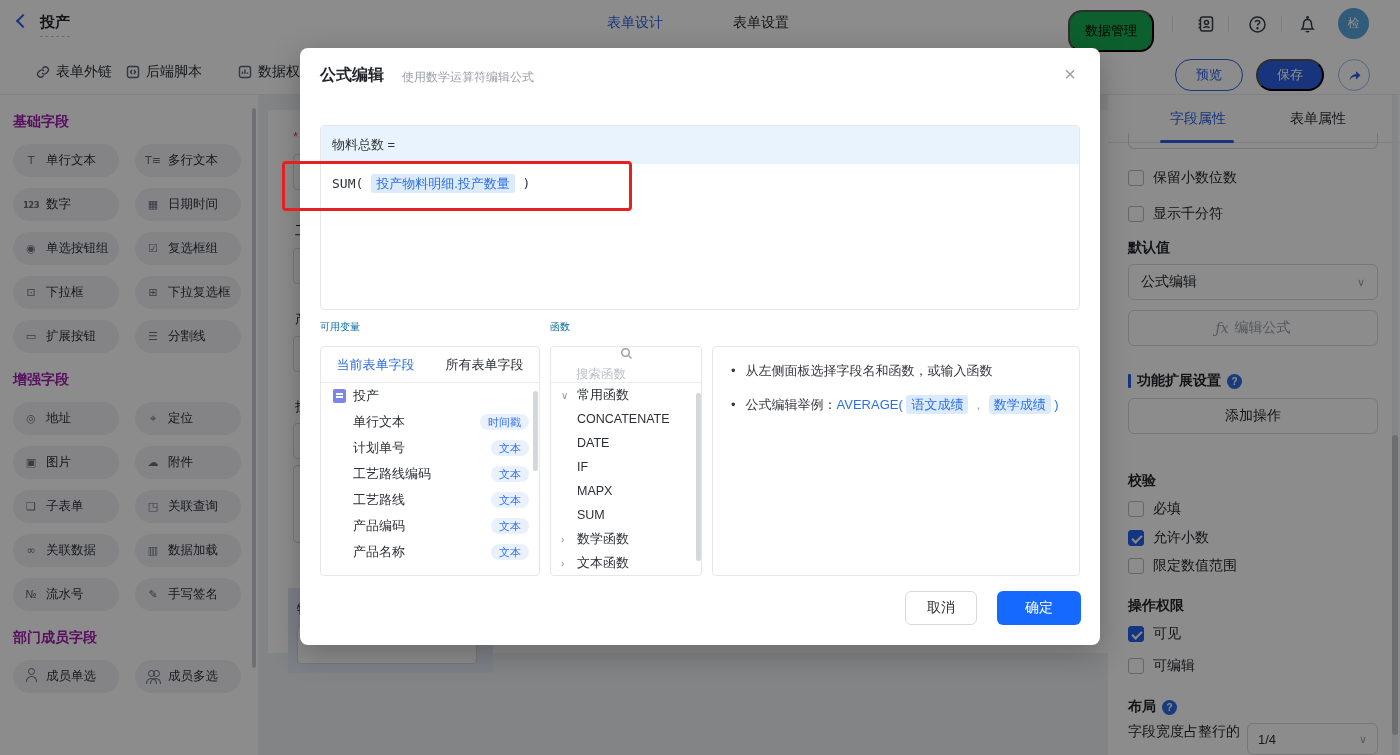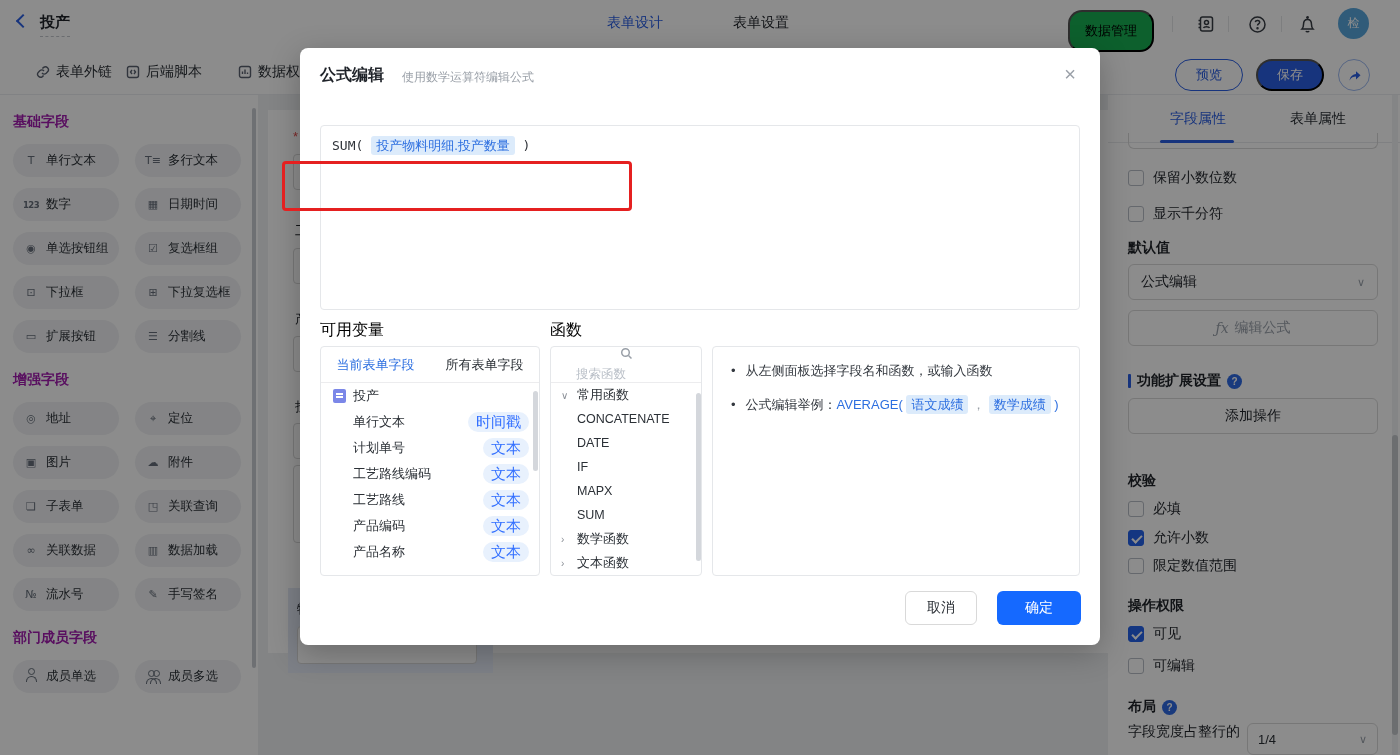--- a/index.html
+++ b/index.html
@@ -82,31 +82,31 @@
   
   .overlay { left:0; top:0; width:1400px; height:755px; background:rgba(0,0,0,0.45); z-index:10; }
   .modal { left:300px; top:48px; width:800px; height:597px; background:#fff; border-radius:8px; box-shadow:0 8px 30px rgba(0,0,0,0.25); z-index:20; }
   .m-title { position:absolute; left:20px; top:17px; font-size:16px; font-weight:bold; color:#1f2329; }
   .m-sub { position:absolute; left:102px; top:21px; font-size:12px; color:#9aa0a8; }
   .m-close { position:absolute; left:756px; top:12px; width:28px; height:28px; font-size:20px; color:#9aa0a8; display:flex; align-items:center; justify-content:center; background:none; border:none; }
   .formula-box { position:absolute; left:20px; top:77px; width:760px; height:185px; border:1px solid #e5e7ea; border-radius:4px; overflow:hidden; }
   .formula-head { height:38px; background:#e8f3fd; display:flex; align-items:center; padding:0 11px; font-size:13px; color:#30343a; }
   .formula-body { padding:11px; font-family:"DejaVu Sans Mono",monospace; font-size:13px; color:#30343a; }
   .token { background:#dcebfb; color:#2d6fe0; padding:2px 5px; border-radius:3px; font-family:"Liberation Sans","DejaVu Sans",sans-serif; }
-  .sect-label { position:absolute; font-size:16px; color:#000000; }
+  .sect-label { position:absolute; font-size:10px; color:#0369a1; }
   .vars-panel { position:absolute; left:20px; top:298px; width:220px; height:230px; border:1px solid #e5e7ea; border-radius:4px; overflow:hidden; }
   .vars-tabs { height:36px; border-bottom:1px solid #ececee; display:flex; }
   .vars-tab { flex:1; display:flex; align-items:center; justify-content:center; font-size:13px; color:#2b3036; }
   .vars-tab.active { color:#2d6fe0; }
   .tree-row { height:26px; display:flex; align-items:center; font-size:13px; color:#2b3036; padding-right:10px; }
   .tree-root { padding-left:12px; gap:7px; }
   .doc-ic { width:13px; height:14px; background:#7b87e8; border-radius:2px; position:relative; flex:none; }
   .doc-ic::after { content:""; position:absolute; left:3px; top:4px; width:7px; height:1.6px; background:#fff; box-shadow:0 3px 0 #fff; }
   .tree-field { padding-left:32px; }
-  .badge { margin-left:auto; font-size:15px; color:#3370ff; background:#e8f1fd; border-radius:10px; padding:2px 8px; line-height:1.1;text-align:right; }
+  .badge { margin-left:auto; font-size:11px; color:#3370ff; background:#e8f1fd; border-radius:10px; padding:2px 8px; line-height:1.1;text-align:right; }
   .v-thumb { position:absolute; left:212px; top:44px; width:5px; height:80px; border-radius:3px; background:#d4d7dc; }
   .func-panel { position:absolute; left:250px; top:298px; width:152px; height:230px; border:1px solid #e5e7ea; border-radius:4px; overflow:hidden; }
   .func-search { height:36px; border-bottom:1px solid #ececee; display:flex; align-items:center; gap:7px; padding:0 10px;flex-direction:column; }
   .func-search input { border:none; outline:none; width:100px; font-size:12.5px; color:#2b3036; font-family:inherit; }
   .func-search input::placeholder { color:#b9bfc7; }
   .fn-group { height:24px; display:flex; align-items:center; gap:6px; padding-left:10px; font-size:13px; color:#2b3036; }
   .fn-group .caret { color:#8b9097; font-size:10px; width:10px; }
   .fn-item { height:24px; display:flex; align-items:center; padding-left:26px; font-size:12.5px; color:#2b3036; }
   .f-thumb { position:absolute; left:145px; top:46px; width:5px; height:168px; border-radius:3px; background:#d4d7dc; }
   .help-panel { position:absolute; left:412px; top:298px; width:368px; height:230px; border:1px solid #e5e7ea; border-radius:4px; padding:14px 18px; }
@@ -390,20 +390,21 @@
 </div>
 
 <div class="abs overlay"></div>
 
 <div class="abs modal">
   <span class="m-title">公式编辑</span>
   <span class="m-sub">使用数学运算符编辑公式</span>
   <button class="m-close">×</button>
 
   <div class="formula-box">
+    <div class="formula-head">物料总数 =</div>
     <div class="formula-body">
       <span>SUM(</span>
       <span class="token">投产物料明细.投产数量</span>
       <span>)</span>
     </div>
   </div>
 
   <span class="sect-label" style="left:20px; top:272px">可用变量</span>
   <div class="vars-panel">
     <div class="vars-tabs">

